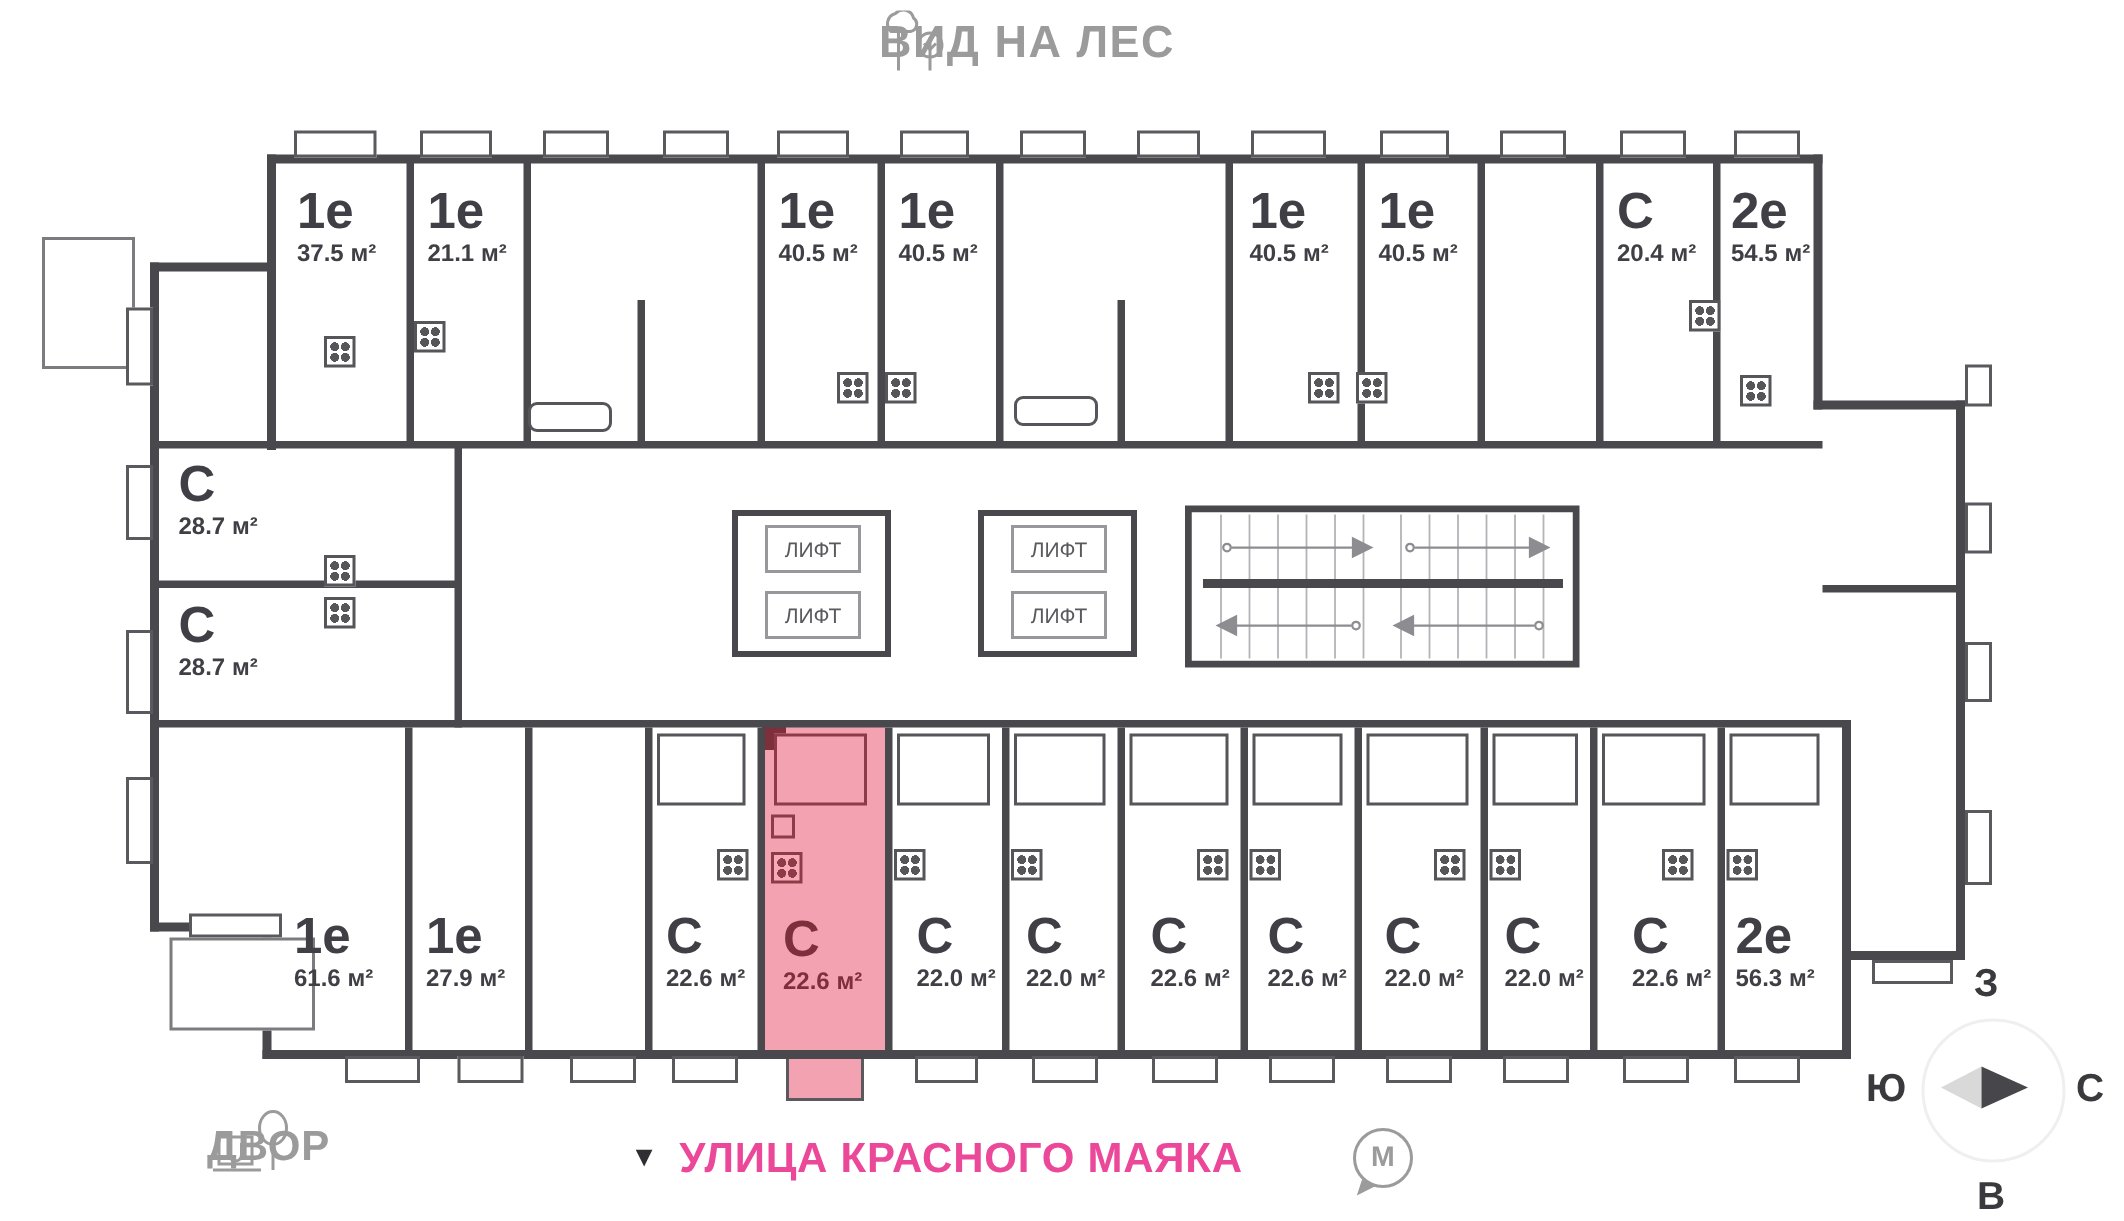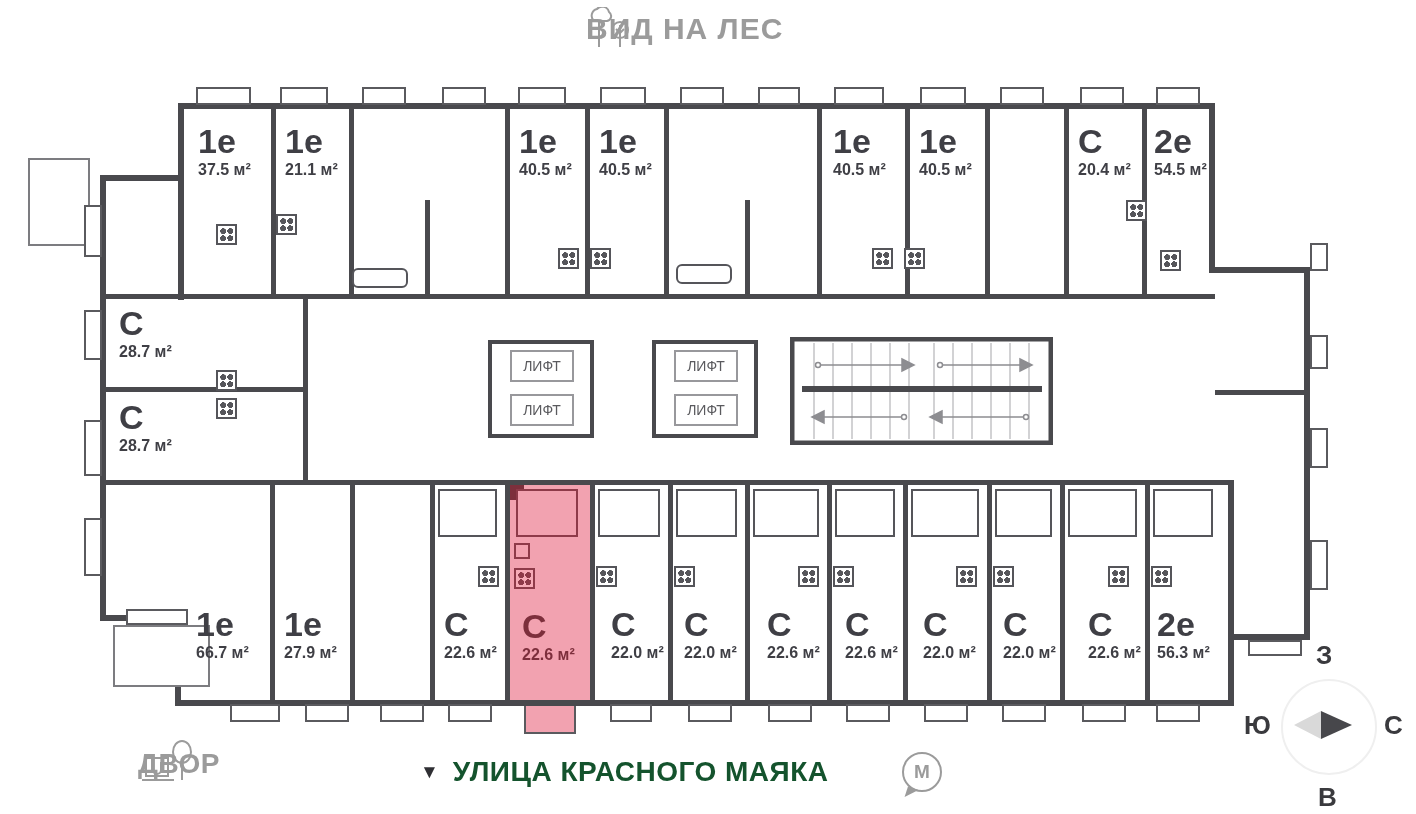--- a/index.html
+++ b/index.html
@@ -275,21 +275,21 @@
     <div class="t">С</div>
     <div class="a">28.7 м²</div>
   </div>
   <div class="room" style="left:105px;top:394px;width:196px;height:86px;padding:6px 0 0 14px;">
     <div class="t">С</div>
     <div class="a">28.7 м²</div>
   </div>
 
   <div class="room bot" style="left:181px;top:485px;width:89px;height:215px;padding-left:15px;">
     <div class="t">1е</div>
-    <div class="a">66.7 м²</div>
+    <div class="a">61.6 м²</div>
   </div>
   <div class="room bot" style="left:270px;top:485px;width:80px;height:215px;padding-left:14px;">
     <div class="t">1е</div>
     <div class="a">27.9 м²</div>
   </div>
   <div class="room bot" style="left:430px;top:485px;width:75px;height:215px;padding-left:14px;">
     <div class="t">С</div>
     <div class="a">22.6 м²</div>
   </div>
 
@@ -333,21 +333,21 @@
         <path d="M15 22 v8 a4 4 0 0 0 8 0 v-8"></path>
         <line x1="4" y1="40" x2="36" y2="40"></line>
         <ellipse cx="44" cy="12" rx="9" ry="11"></ellipse>
         <line x1="44" y1="23" x2="44" y2="40"></line>
       </g>
     </svg>
     <span class="txt">ДВОР</span>
   </div>
   <div class="lg" style="left:420px;top:756px;">
     <span class="mark">▼</span>
-    <span class="txt" style="color:#14532d;">УЛИЦА КРАСНОГО МАЯКА</span>
+    <span class="txt" style="color:#ec4899;">УЛИЦА КРАСНОГО МАЯКА</span>
   </div>
   <div class="lg" style="left:902px;top:752px;">
     <span class="metro-ic">М</span>
   </div>
 
   <div class="compass">
     <div class="circ"></div>
     <span style="left:76px;top:0px;">З</span>
     <span style="left:4px;top:70px;">Ю</span>
     <span style="left:144px;top:70px;">С</span>

